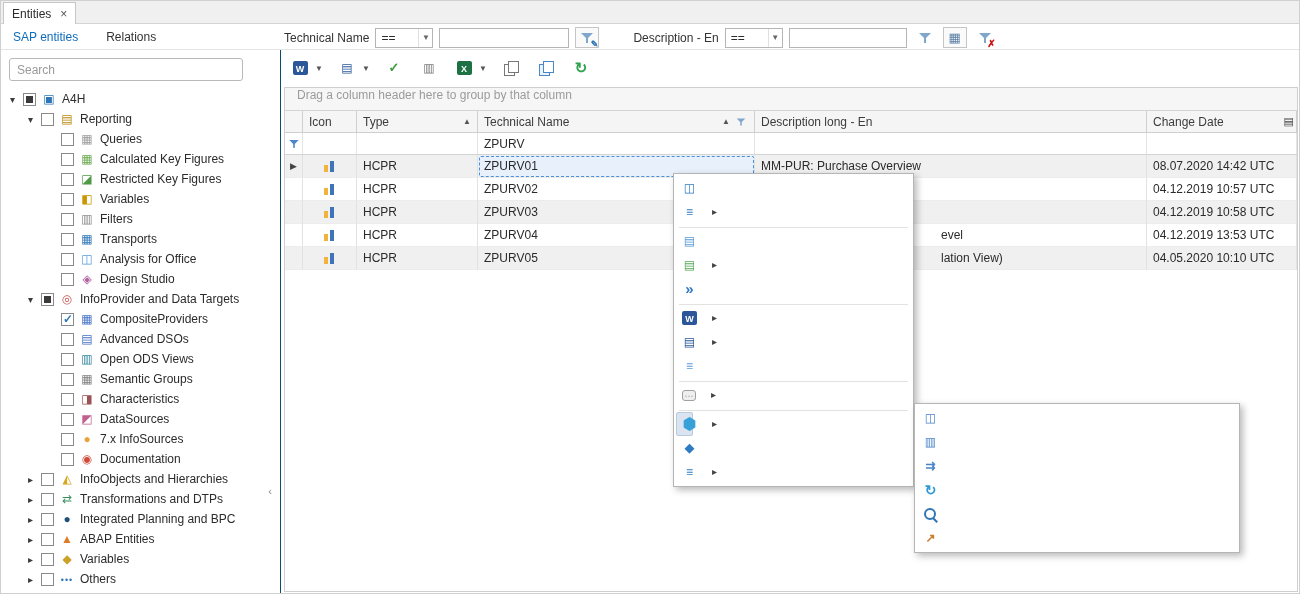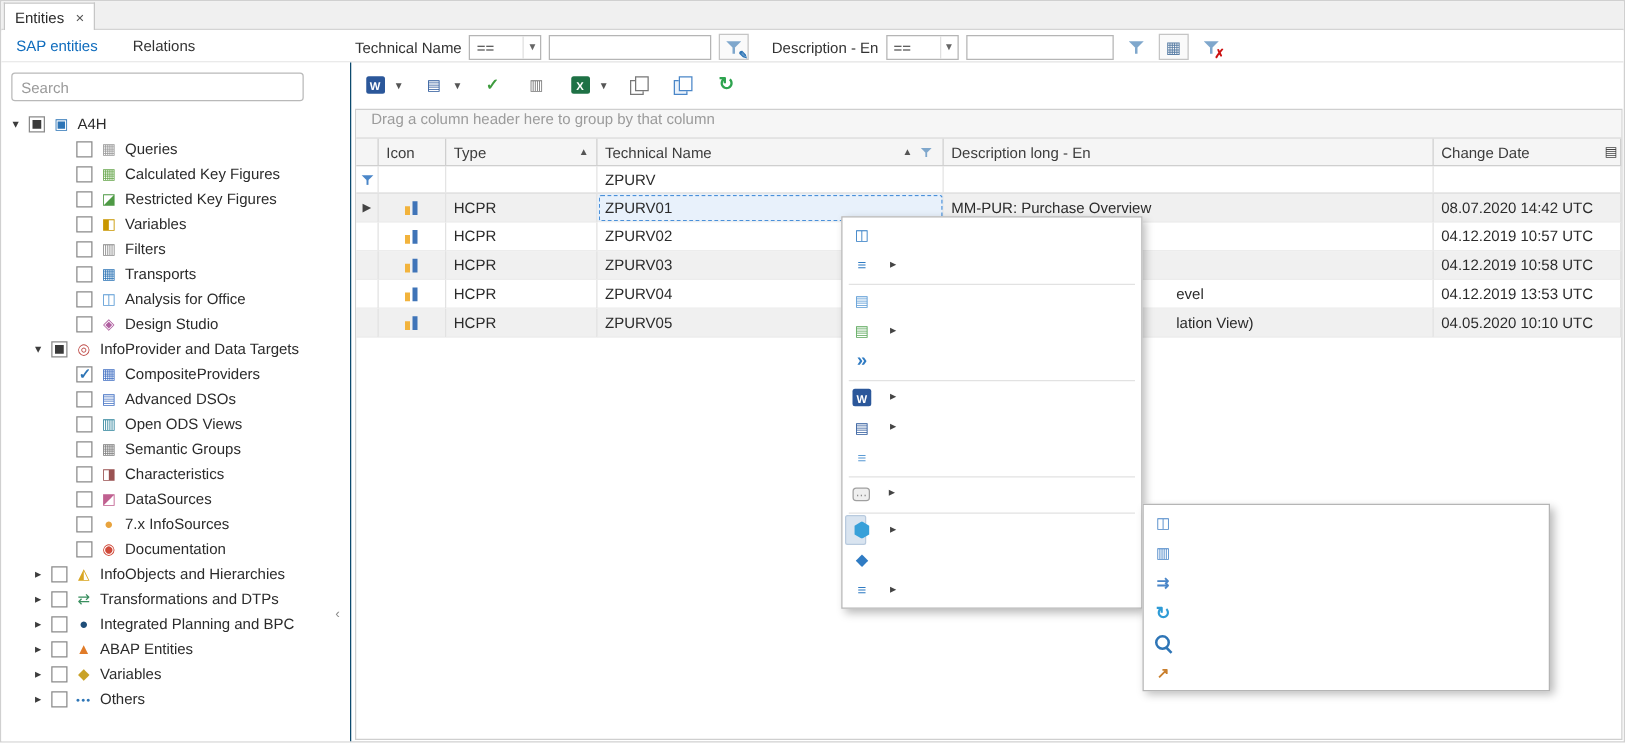--- a/index.html
+++ b/index.html
@@ -189,21 +189,21 @@
       <span class="combo">
         <span class="cval">==</span>
         <span class="carrow">▼</span>
       </span>
       <input class="fin w1" value="" style="">
       <span class="fbtn">
         <span class="funnel">
             <span class="edit">✎</span>
           </span>
       </span>
-      <span class="flabel" style="margin-left:12px">Description - En</span>
+      <span class="flabel" style="margin-left:28px">Description - En</span>
       <span class="combo">
         <span class="cval">==</span>
         <span class="carrow">▼</span>
       </span>
       <input class="fin w2" value="" style="">
       <span class="fbtn noborder">
         <span class="funnel"></span>
       </span>
       <span class="fbtn">
         <span class="mi ic-grid16"></span>
@@ -222,20 +222,26 @@
     </div>
     <div class="tree">
 
         <div class="tree-row even lvl0">
           <span class="expander exp-open"></span>
           <span class="chk chk-partial"></span>
           <span class="tico ic-system"></span>
           <span class="tlabel">A4H</span>
         </div>
 
+        <div class="tree-row odd lvl1">
+          <span class="expander exp-open"></span>
+          <span class="chk chk-empty"></span>
+          <span class="tico ic-reporting"></span>
+          <span class="tlabel">Reporting</span>
+        </div>
 
         <div class="tree-row even lvl2">
           <span class="expander"></span>
           <span class="chk chk-empty"></span>
           <span class="tico ic-queries"></span>
           <span class="tlabel">Queries</span>
         </div>
 
         <div class="tree-row odd lvl2">
           <span class="expander"></span>

